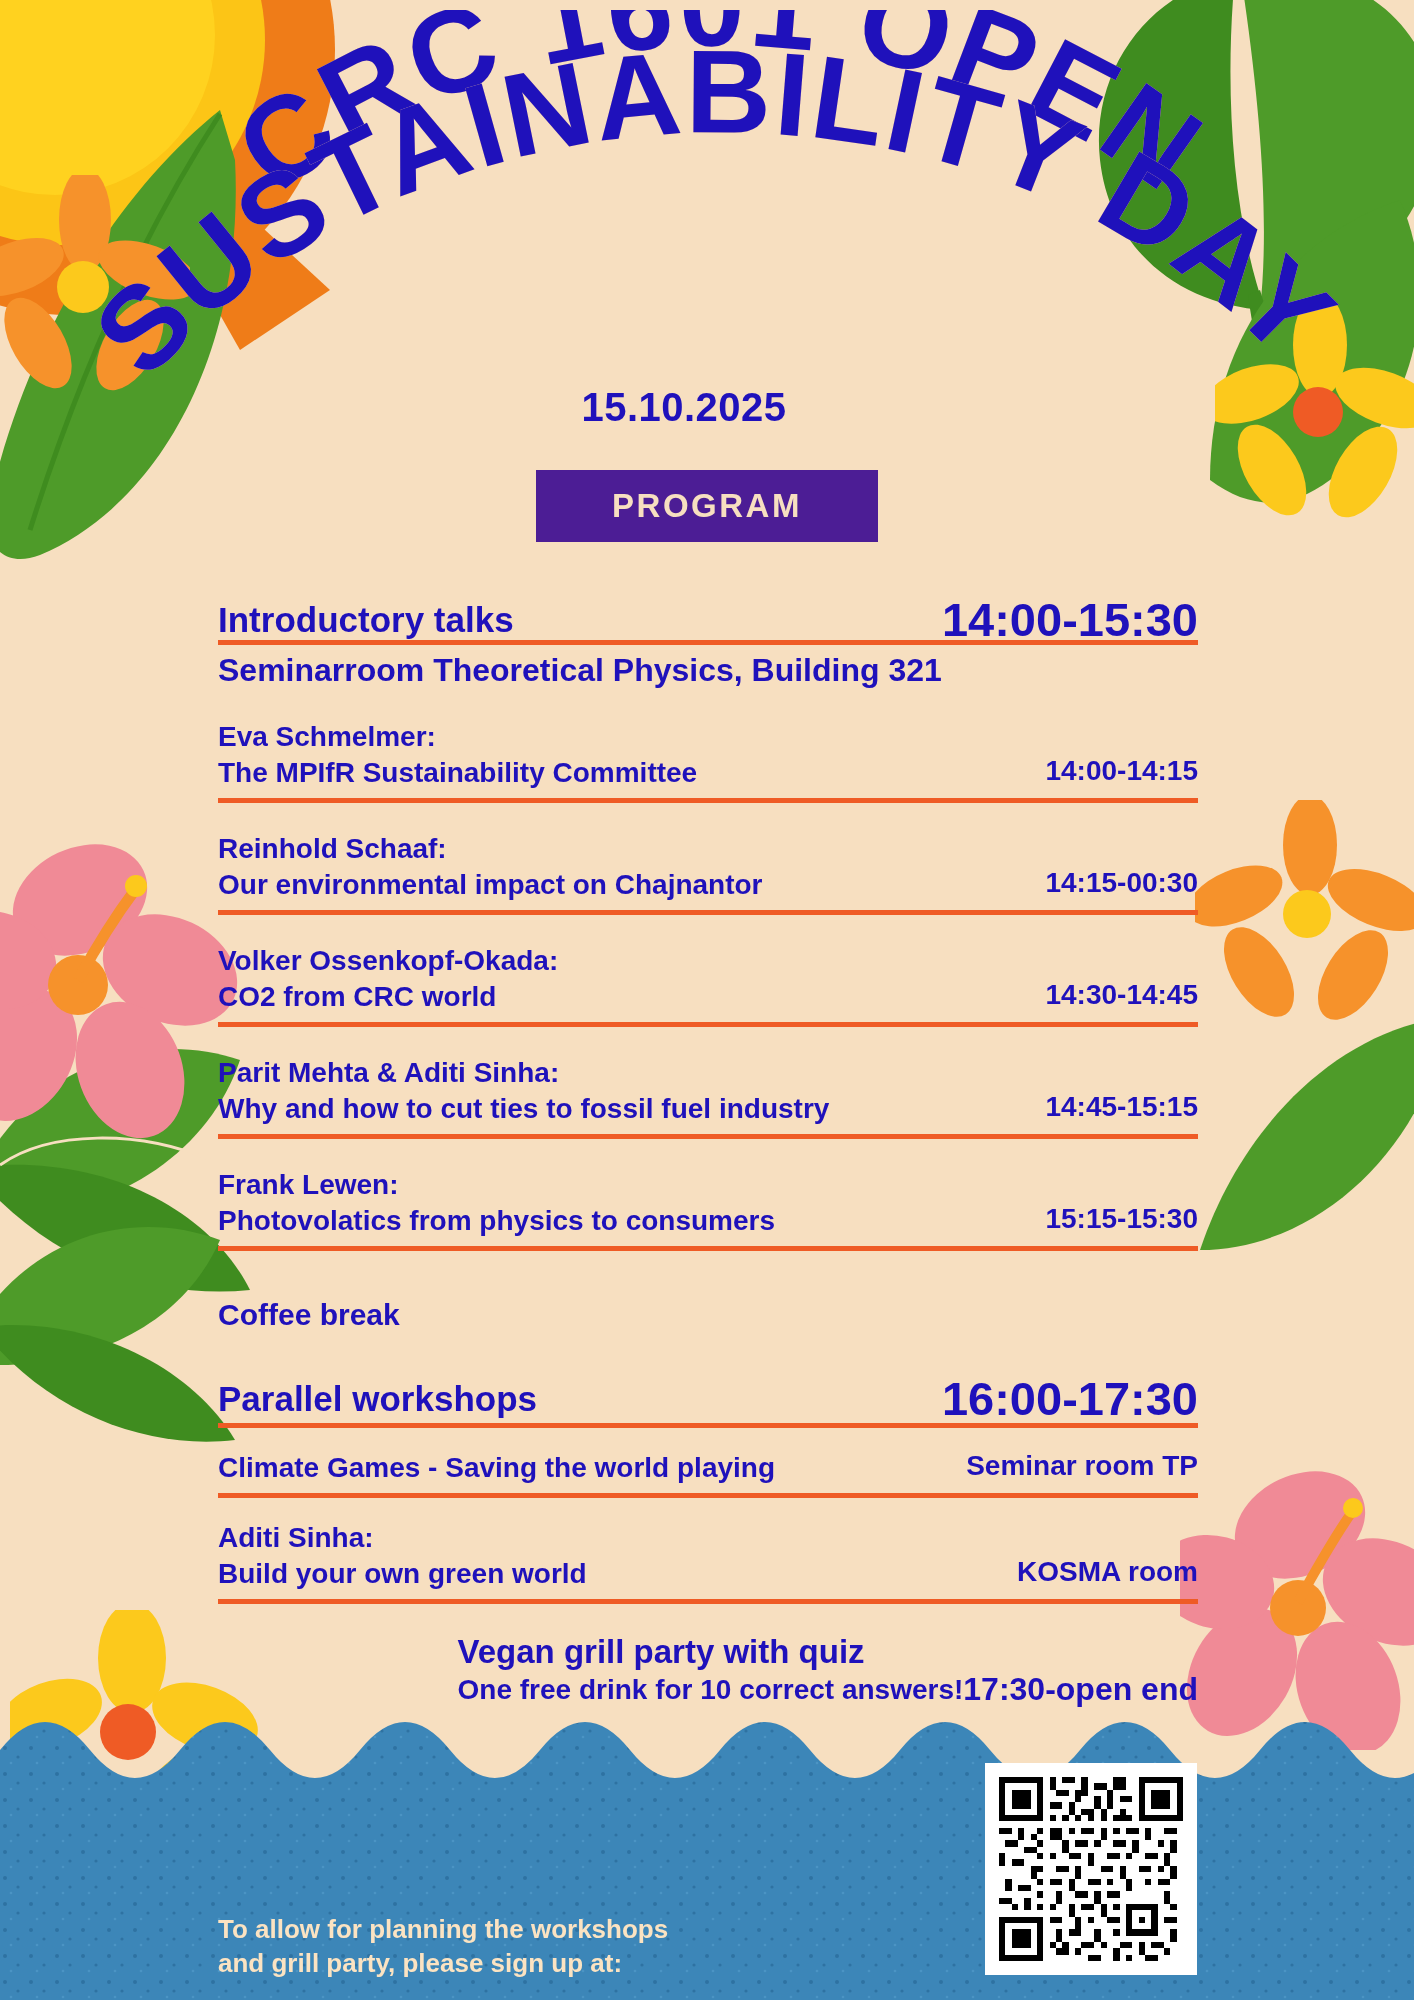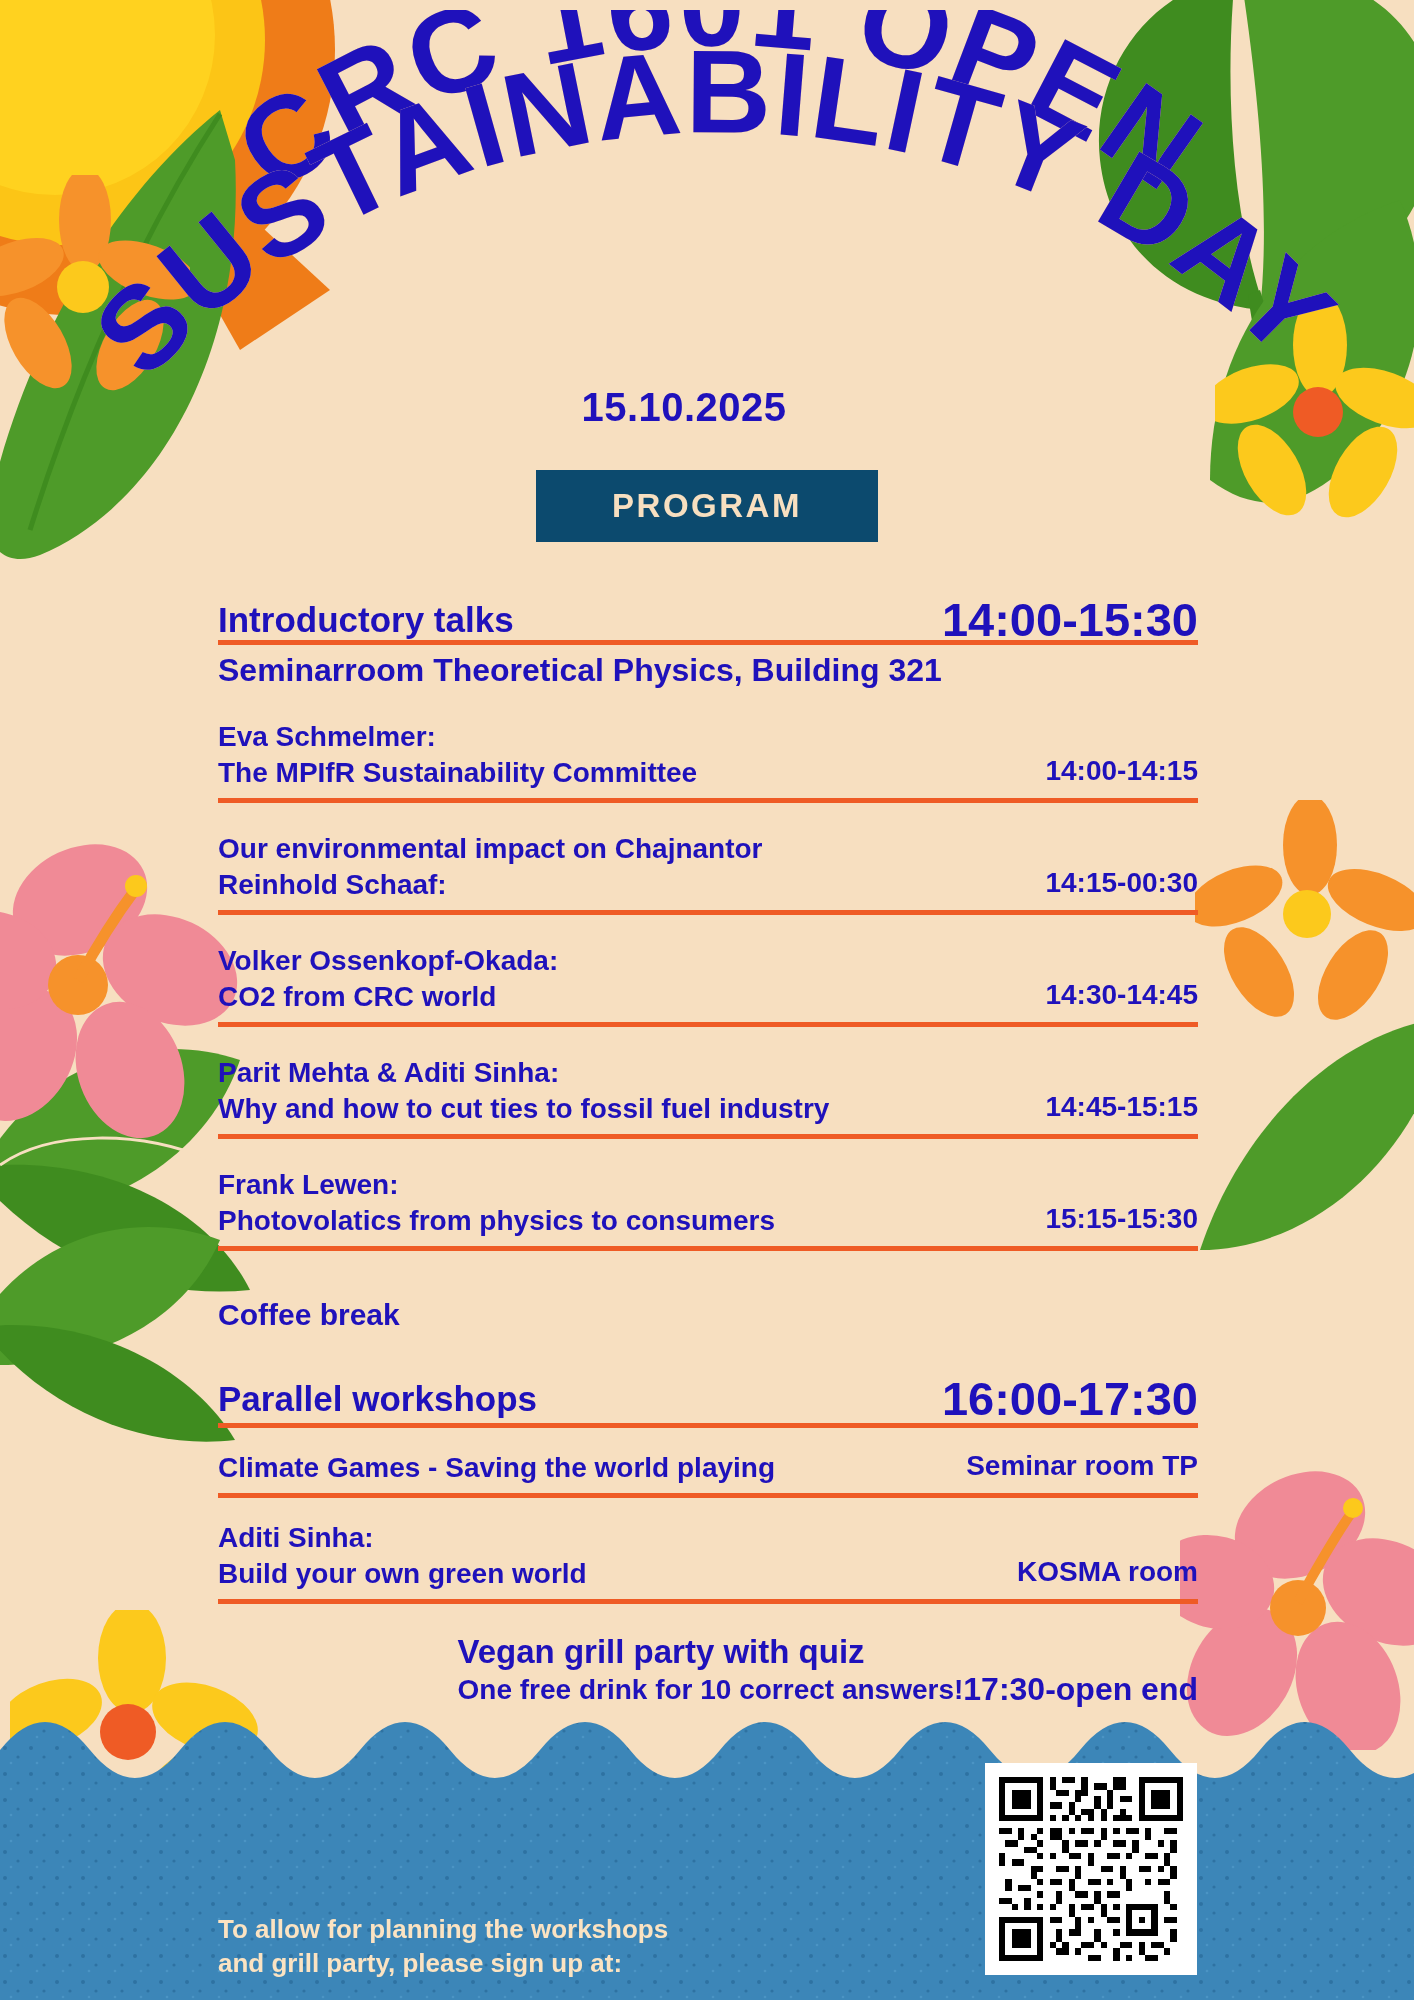--- a/index.html
+++ b/index.html
@@ -18,21 +18,21 @@
   .content{position:absolute;left:0;top:0;width:1414px;height:2000px;}
 
   .title-arc{position:absolute;left:0;top:10px;width:1414px;height:450px;}
 
   .date{
     position:absolute;left:0;top:385px;width:1368px;text-align:center;
     color:#1f11bb;font-size:40px;font-weight:bold;letter-spacing:.5px;
   }
   .program-badge{
     position:absolute;left:536px;top:470px;width:342px;height:72px;
-    background:#0c4a6e;color:#f7dfc0;
+    background:#4c1d95;color:#f7dfc0;
     display:flex;align-items:center;justify-content:center;
     font-size:33px;font-weight:bold;letter-spacing:2.5px;
   }
 
   .list{position:absolute;left:218px;top:600px;width:980px;}
 
   .row{position:relative;}
   .rule{height:5px;background:#ef5b25;width:100%;}
 
   .sec-head{display:flex;align-items:flex-end;justify-content:space-between;
@@ -243,22 +243,22 @@
             <div>The MPIfR Sustainability Committee</div>
           </div>
           <div class="talk-time">14:00-14:15</div>
         </div>
         <div class="rule" style="margin-top:7px;"></div>
       </div>
 
       <div class="row" style="margin-top:28px;">
         <div class="talk">
           <div class="talk-txt">
+            <div>Reinhold Schaaf:</div>
             <div>Our environmental impact on Chajnantor</div>
-            <div>Reinhold Schaaf:</div>
           </div>
           <div class="talk-time">14:15-00:30</div>
         </div>
         <div class="rule" style="margin-top:7px;"></div>
       </div>
 
       <div class="row" style="margin-top:28px;">
         <div class="talk">
           <div class="talk-txt">
             <div>Volker Ossenkopf-Okada:</div>

